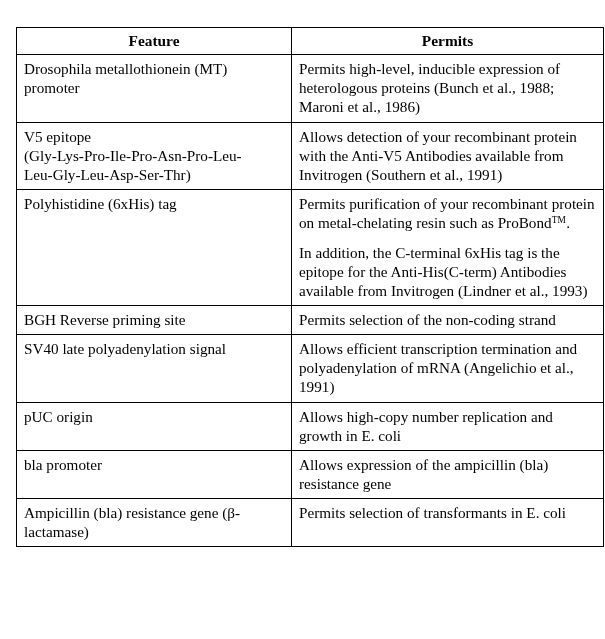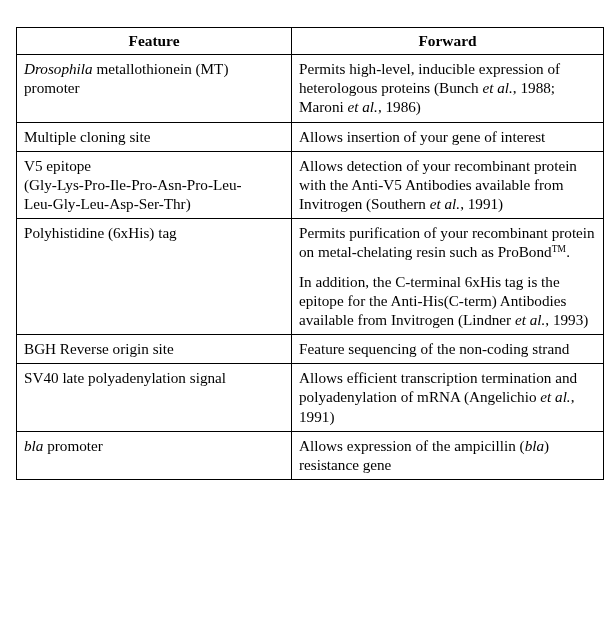--- a/index.html
+++ b/index.html
@@ -44,21 +44,21 @@
   }
   table.feature-table th {
     text-align: center;
     font-weight: bold;
     padding-top: 3px;
     padding-bottom: 4px;
     font-size: 15.4px;
   }
   td.cell-benefit { padding-left: 9px; }
 
-  .it { font-style: italic; }
+  .it { }
   .tm {
     font-style: normal;
     font-size: 0.62em;
     vertical-align: 0.52em;
     letter-spacing: 0.2px;
   }
   .para { margin: 0; }
   .para + .para { margin-top: 11px; }
   .seq-line { display: block; }
 </style>
@@ -67,66 +67,70 @@
 
 <div class="page">
   <table class="feature-table">
     <colgroup>
       <col class="col-feature">
       <col class="col-benefit">
     </colgroup>
     <thead>
       <tr>
         <th>Feature</th>
-        <th>Forward</th>
+        <th>Permits</th>
       </tr>
     </thead>
     <tbody>
 
       <tr>
         <td class="cell-feature"><span class="it">Drosophila</span><span> metallothionein (MT) promoter</span></td>
         <td class="cell-benefit"><span>Permits high-level, inducible expression of heterologous proteins (Bunch </span><span class="it">et al.</span><span>, 1988; Maroni </span><span class="it">et al.</span><span>, 1986)</span></td>
       </tr>
 
 
 
-      <tr>
-        <td class="cell-feature">Multiple cloning site</td>
-        <td class="cell-benefit">Allows insertion of your gene of interest</td>
-      </tr>
 
       <tr>
         <td class="cell-feature">
             <span class="seq-line">V5 epitope</span>
             <span class="seq-line">(Gly-Lys-Pro-Ile-Pro-Asn-Pro-Leu-</span>
             <span class="seq-line">Leu-Gly-Leu-Asp-Ser-Thr)</span>
           </td>
         <td class="cell-benefit"><span>Allows detection of your recombinant protein with the Anti-V5 Antibodies available from Invitrogen (Southern </span><span class="it">et al.</span><span>, 1991)</span></td>
       </tr>
 
       <tr>
         <td class="cell-feature">Polyhistidine (6xHis) tag</td>
         <td class="cell-benefit">
             <p class="para"><span>Permits purification of your recombinant protein on metal-chelating resin such as ProBond</span><span class="tm">TM</span><span>.</span></p>
             <p class="para"><span>In addition, the C-terminal 6xHis tag is the epitope for the Anti-His(C-term) Antibodies available from Invitrogen (Lindner </span><span class="it">et al.</span><span>, 1993)</span></p>
           </td>
       </tr>
 
       <tr>
-        <td class="cell-feature">BGH Reverse origin site</td>
-        <td class="cell-benefit">Feature sequencing of the non-coding strand</td>
+        <td class="cell-feature">BGH Reverse priming site</td>
+        <td class="cell-benefit">Permits selection of the non-coding strand</td>
       </tr>
 
       <tr>
         <td class="cell-feature">SV40 late polyadenylation signal</td>
         <td class="cell-benefit"><span>Allows efficient transcription termination and polyadenylation of mRNA (Angelichio </span><span class="it">et al.</span><span>, 1991)</span></td>
       </tr>
 
+      <tr>
+        <td class="cell-feature">pUC origin</td>
+        <td class="cell-benefit"><span>Allows high-copy number replication and growth in </span><span class="it">E. coli</span><span></span></td>
+      </tr>
 
       <tr>
         <td class="cell-feature"><span class="it">bla</span><span> promoter</span></td>
         <td class="cell-benefit"><span>Allows expression of the ampicillin (</span><span class="it">bla</span><span>) resistance gene</span></td>
       </tr>
 
+      <tr>
+        <td class="cell-feature"><span>Ampicillin (</span><span class="it">bla</span><span>) resistance gene (β-lactamase)</span></td>
+        <td class="cell-benefit"><span>Permits selection of transformants in </span><span class="it">E. coli</span><span></span></td>
+      </tr>
 
     </tbody>
   </table>
 </div>
 
 </body></html>

